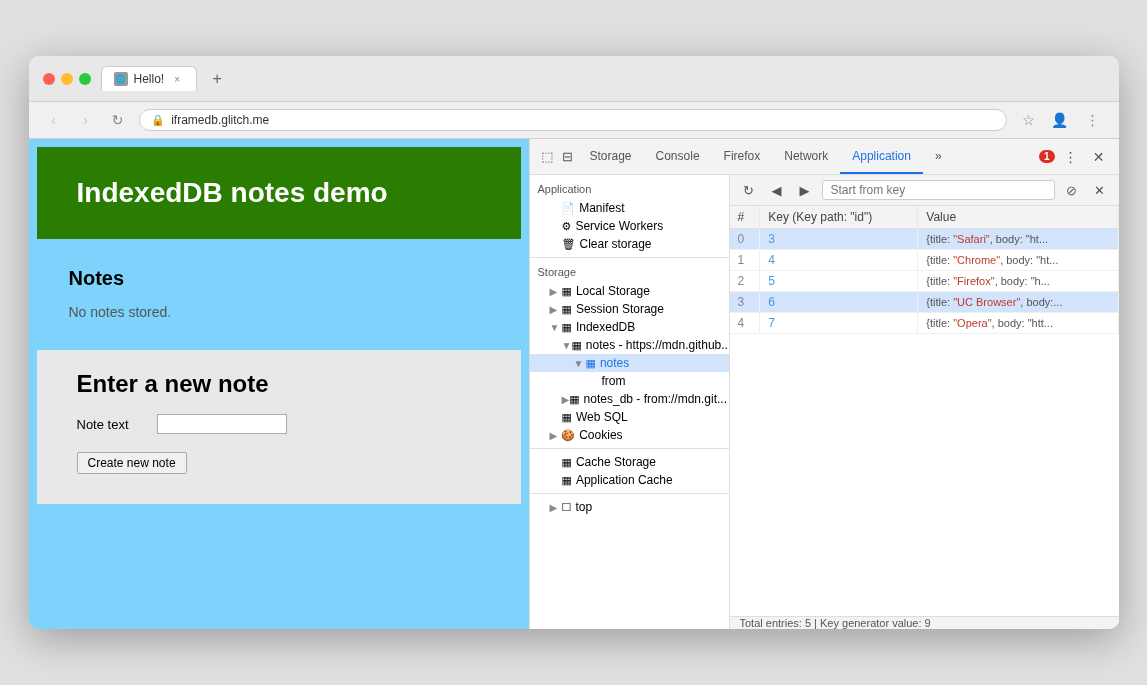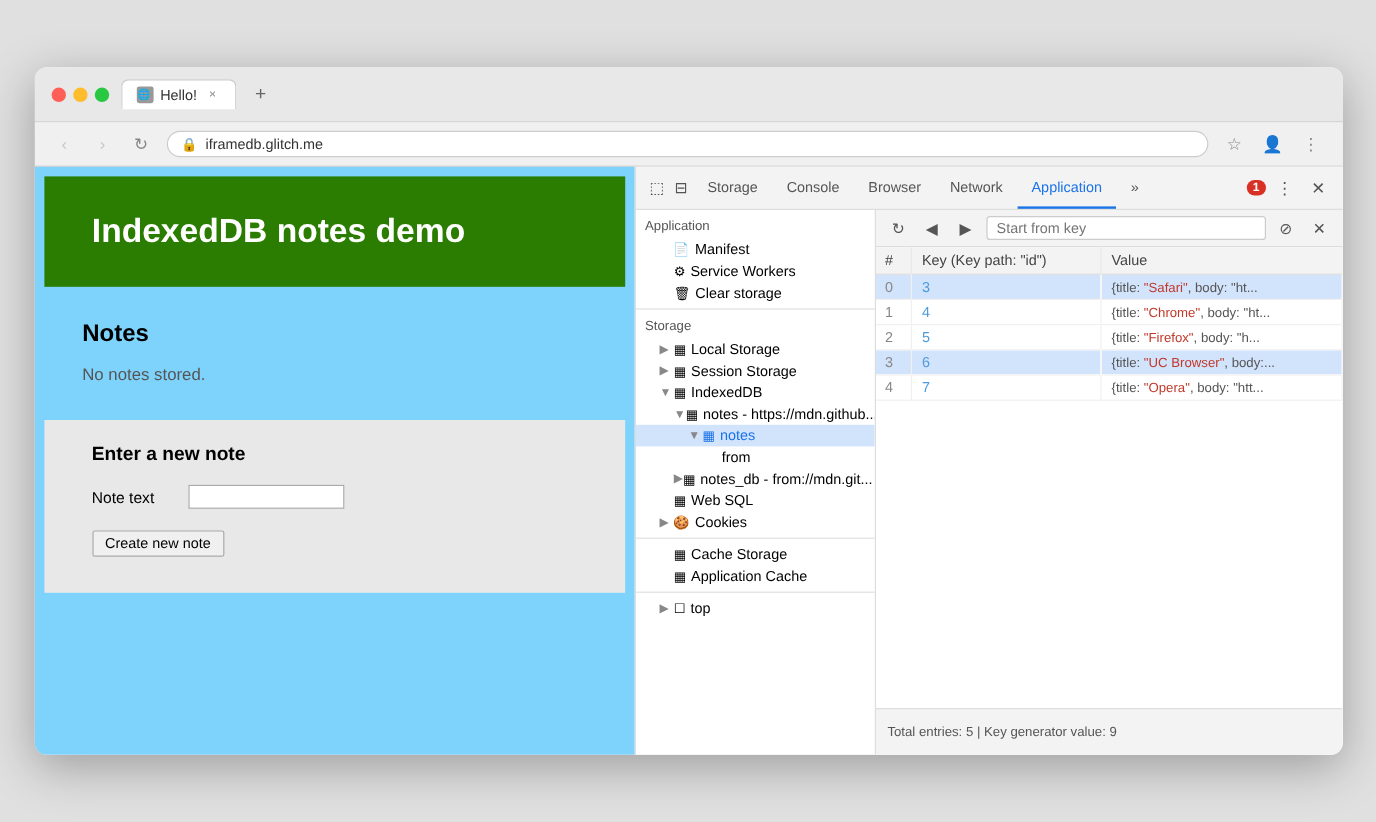--- a/index.html
+++ b/index.html
@@ -167,21 +167,21 @@
       color: #555;
       font-size: 14px;
       margin-bottom: 20px;
     }
     .form-section {
       background: #e8e8e8;
       padding: 20px 40px 30px;
       margin: 0 8px 8px;
     }
     .form-section h2 {
-      font-size: 16px;
+      font-size: 24px;
       font-weight: 700;
       margin-bottom: 16px;
     }
     .form-row {
       display: flex;
       align-items: center;
       gap: 10px;
       margin-bottom: 10px;
     }
     .form-row label {
@@ -394,21 +394,21 @@
       text-overflow: ellipsis;
     }
     .dt-table td.num-col { color: #888; }
     .dt-table td.key-col { color: #4d9bdc; }
     .dt-value { color: #555; font-size: 11px; }
     .dt-value .str { color: #c0392b; }
 
     
     .dt-status-bar {
       border-top: 1px solid #ddd;
-      padding: 13px 10px;
+      padding: 0 10px;
       font-size: 11px;
       color: #555;
       background: #f3f3f3;
       margin-top: 39px;
     }
   </style>
 </head>
 <body>
 
 <div class="browser-window">
@@ -465,21 +465,21 @@
     </div>
 
     <div class="devtools">
 
       <div class="dt-toolbar">
         <div class="dt-icon-btn">⬚</div>
         <div class="dt-icon-btn">⊟</div>
         <div class="dt-tabs">
           <div class="dt-tab">Storage</div>
           <div class="dt-tab">Console</div>
-          <div class="dt-tab">Browser</div>
+          <div class="dt-tab">Firefox</div>
           <div class="dt-tab">Network</div>
           <div class="dt-tab active">Application</div>
           <div class="dt-tab">»</div>
         </div>
         <div class="dt-actions">
           <span class="error-badge">1</span>
           <div class="dt-action-btn">⋮</div>
           <div class="dt-action-btn">✕</div>
         </div>
       </div>

